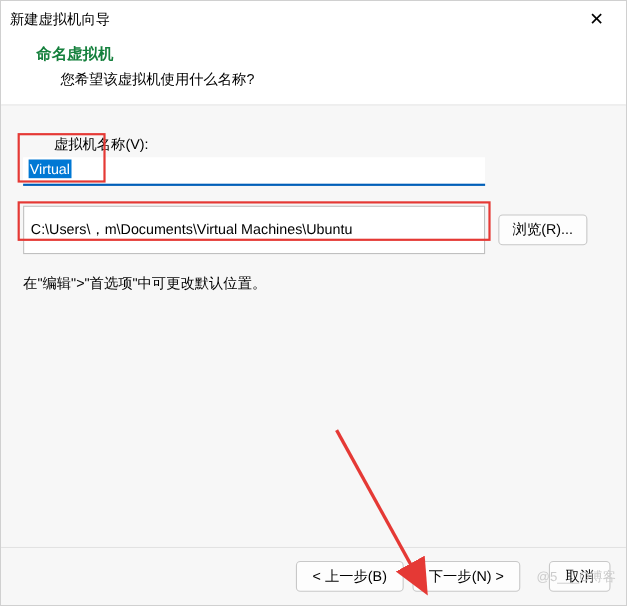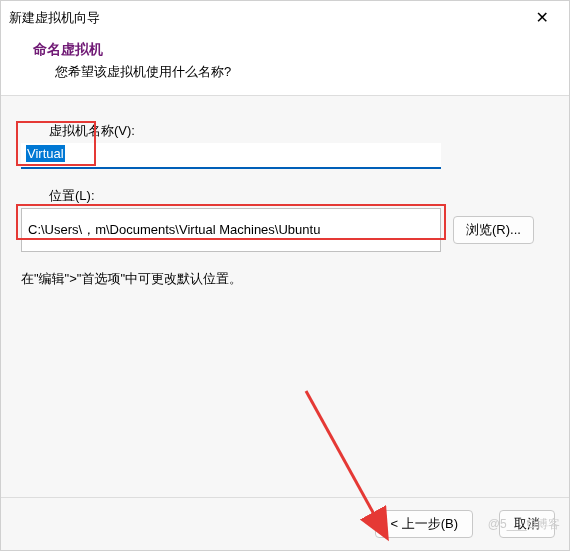--- a/index.html
+++ b/index.html
@@ -43,21 +43,21 @@
       padding: 4px 8px;
     }
     .header-section {
       padding: 8px 18px 14px 32px;
       border-bottom: 1px solid #ddd;
       background: #fff;
     }
     .header-title {
       font-size: 14px;
       font-weight: bold;
-      color: #701a75;
+      color: #15803d;
       margin-bottom: 4px;
     }
     .header-subtitle {
       font-size: 13px;
       color: #000;
       padding-left: 22px;
     }
     .content-area {
       flex: 1;
       background: #f7f7f7;
@@ -200,21 +200,20 @@
 
     <div class="field-group">
       <label class="field-label">虚拟机名称(V):</label>
       <div class="vmname-wrap">
         <div class="vmname-input"><span class="selected-text">Virtual</span></div>
         <div class="vmname-highlight-box"></div>
       </div>
     </div>
 
     <div class="field-group">
-      <label class="field-label">位置(L):</label>
       <div class="location-row">
         <div class="location-input-wrap">
           <input class="location-input" type="text" value="C:\Users\，m\Documents\Virtual Machines\Ubuntu" style="">
           <div class="location-highlight-box"></div>
         </div>
         <button class="browse-btn">浏览(R)...</button>
       </div>
     </div>
 
     <div class="hint-text">在"编辑"&gt;"首选项"中可更改默认位置。</div>
@@ -225,19 +224,20 @@
           <polygon points="0,0 11,5 0,10" fill="#e53935"></polygon>
         </marker>
       </defs>
       <line x1="15" y1="15" x2="95" y2="160" stroke="#e53935" stroke-width="3" marker-end="url(#ah)"></line>
     </svg>
 
   </div>
 
   <div class="footer">
     <button class="footer-btn">&lt; 上一步(B)</button>
+    <button class="footer-btn">下一步(N) &gt;</button>
     <span class="footer-gap"></span>
     <button class="footer-btn">取消</button>
   </div>
 
 </div>
 
 <div class="watermark">@5___O博客</div>
 
 </body></html>

